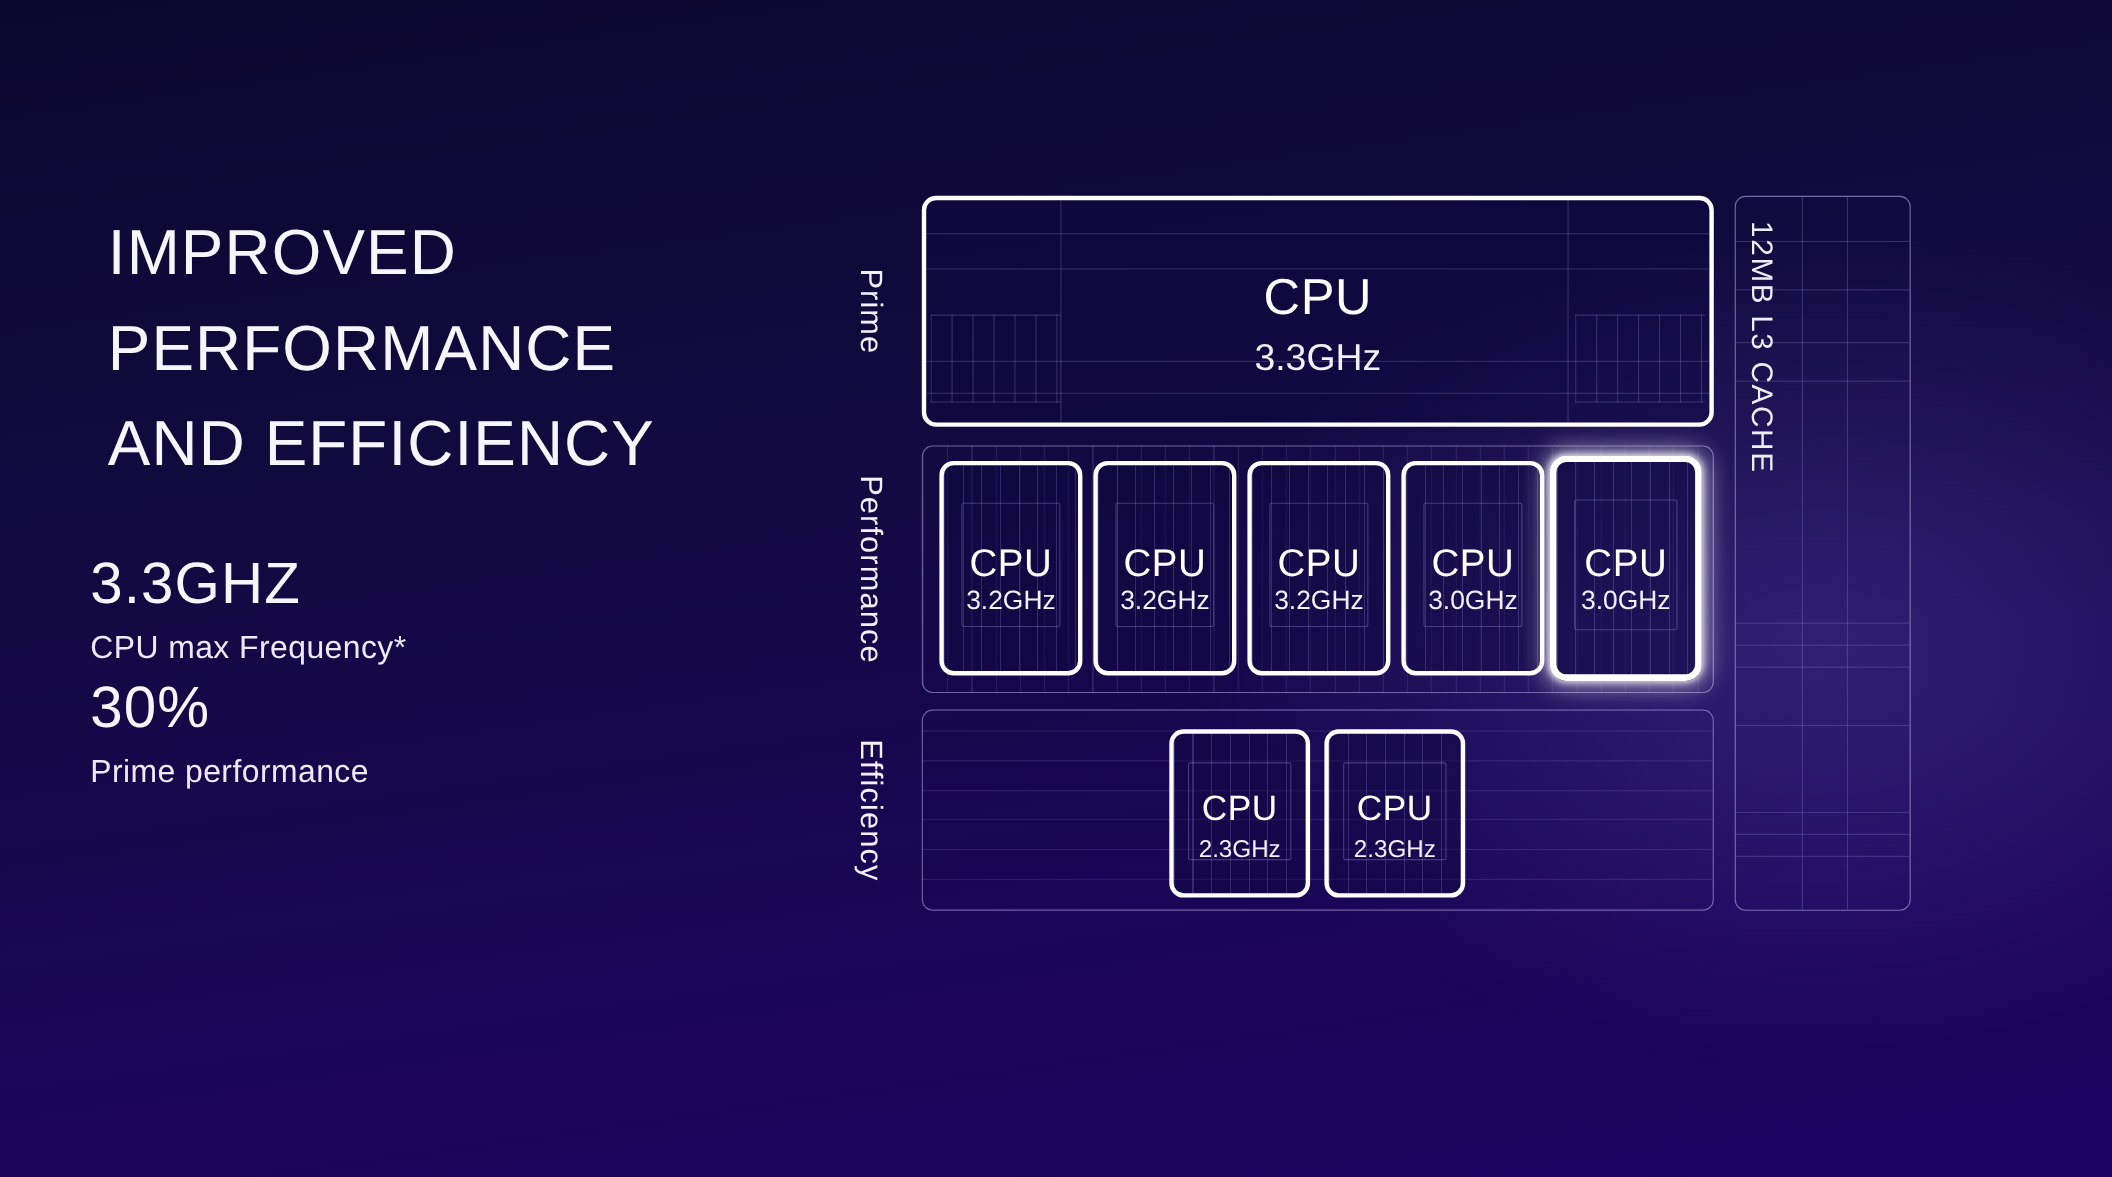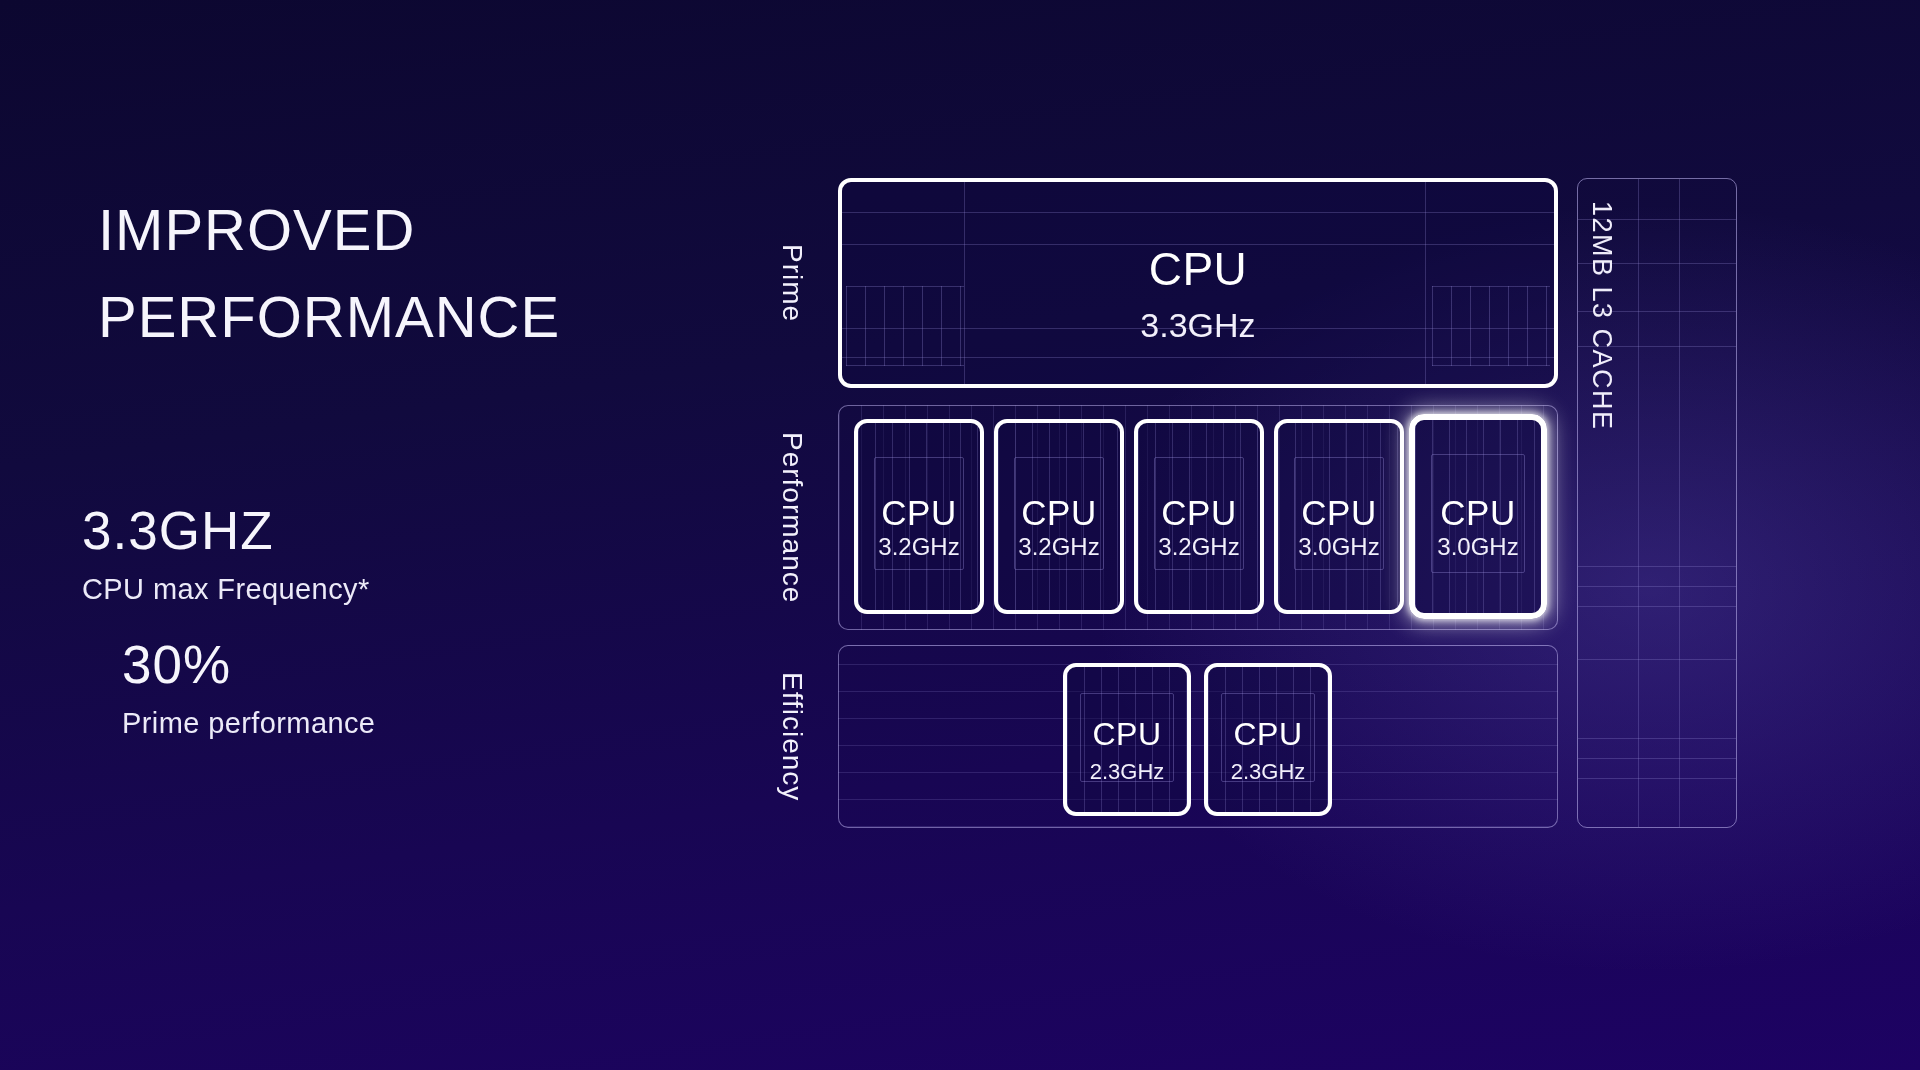--- a/index.html
+++ b/index.html
@@ -10,21 +10,21 @@
       radial-gradient(900px 620px at 86% 55%, rgba(106,90,200,0.30), rgba(106,90,200,0) 62%),
       linear-gradient(172deg,#0c0730 0%,#110a3e 35%,#180653 68%,#1d0263 100%);
   }
   
   .headline{position:absolute;left:98px;top:186px;font-size:58px;line-height:87px;
     font-weight:400;letter-spacing:1px;color:#f6f5fc;}
   .stat{position:absolute;left:82px;}
   .stat-value{font-size:53px;font-weight:400;letter-spacing:1px;line-height:1.05;color:#f6f5fc;}
   .stat-label{font-size:29px;font-weight:400;letter-spacing:0.4px;margin-top:14px;color:#eceaf8;}
   .stat-1{top:503px;}
-  .stat-2{top:637px;margin-left:40px;}
+  .stat-2{top:616px;}
   
   .vlabel{position:absolute;left:770px;width:44px;display:flex;align-items:center;justify-content:center;
     writing-mode:vertical-rl;text-orientation:mixed;font-size:28px;letter-spacing:1px;color:#f2f0fb;}
   .row-box{position:absolute;border:1.5px solid rgba(185,175,235,0.55);border-radius:10px;box-sizing:border-box;}
   .cpu-box{position:absolute;border:4px solid #ffffff;border-radius:13px;box-sizing:border-box;
     display:flex;flex-direction:column;align-items:center;justify-content:center;
     background:rgba(16,8,64,0.45);overflow:hidden;}
   .cpu-box .stripes{position:absolute;inset:0;
     background:repeating-linear-gradient(90deg, rgba(150,140,215,0.26) 0 1px, transparent 1px 17px);}
   .cpu-box .inner-rect{position:absolute;left:16px;right:16px;top:34px;bottom:40px;
@@ -65,20 +65,21 @@
     font-size:27px;letter-spacing:1.5px;color:#efedfa;white-space:nowrap;}
 </style>
 </head>
 <body>
 
 <div class="stage">
 
   <div class="headline">
     <div>IMPROVED</div>
     <div>PERFORMANCE</div>
+    <div>AND EFFICIENCY</div>
   </div>
 
   <div class="stat stat-1">
     <div class="stat-value">3.3GHZ</div>
     <div class="stat-label">CPU max Frequency*</div>
   </div>
 
   <div class="stat stat-2">
     <div class="stat-value">30%</div>
     <div class="stat-label">Prime performance</div>

